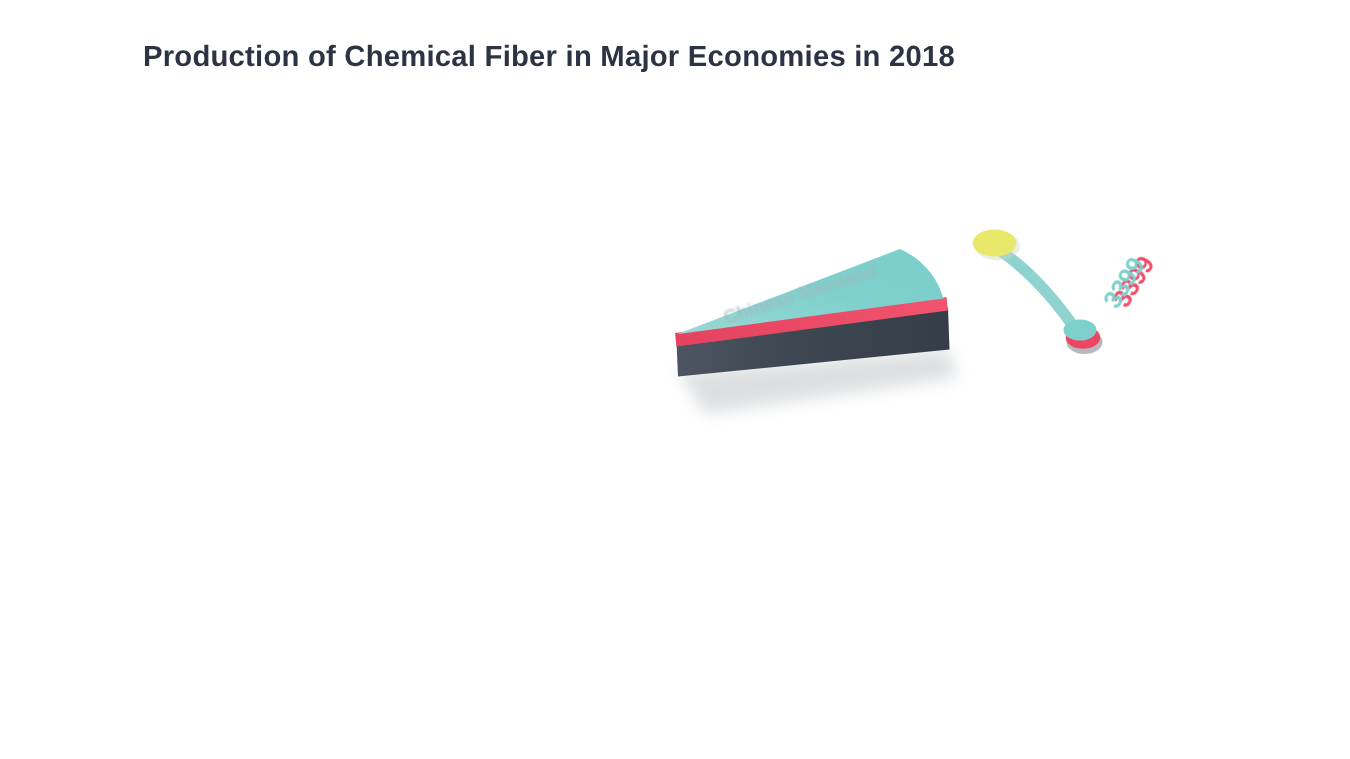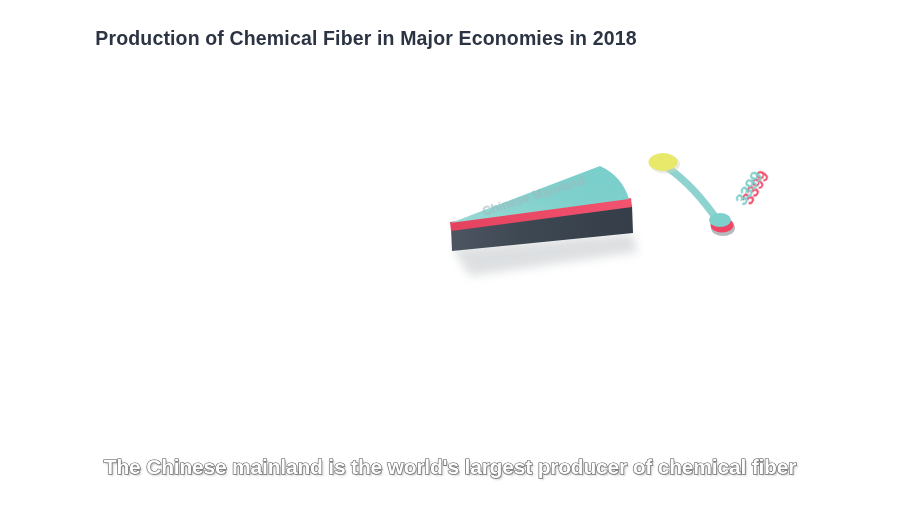--- a/index.html
+++ b/index.html
@@ -188,15 +188,14 @@
       <ellipse cx="722" cy="225" rx="11.5" ry="7.5" fill="#ef4464"></ellipse>
       <ellipse cx="720" cy="220" rx="11" ry="7" fill="#7ed0cc"></ellipse>
     </g>
   </svg>
 
   <div id="callout-value-wrap">
     <div class="callout-value pink">3399</div>
     <div class="callout-value teal">3399</div>
   </div>
 
-  <div id="caption">The Chinese mainland is the world's largest producer of chemical fiber</div>
 
 </div>
 
 </body></html>

